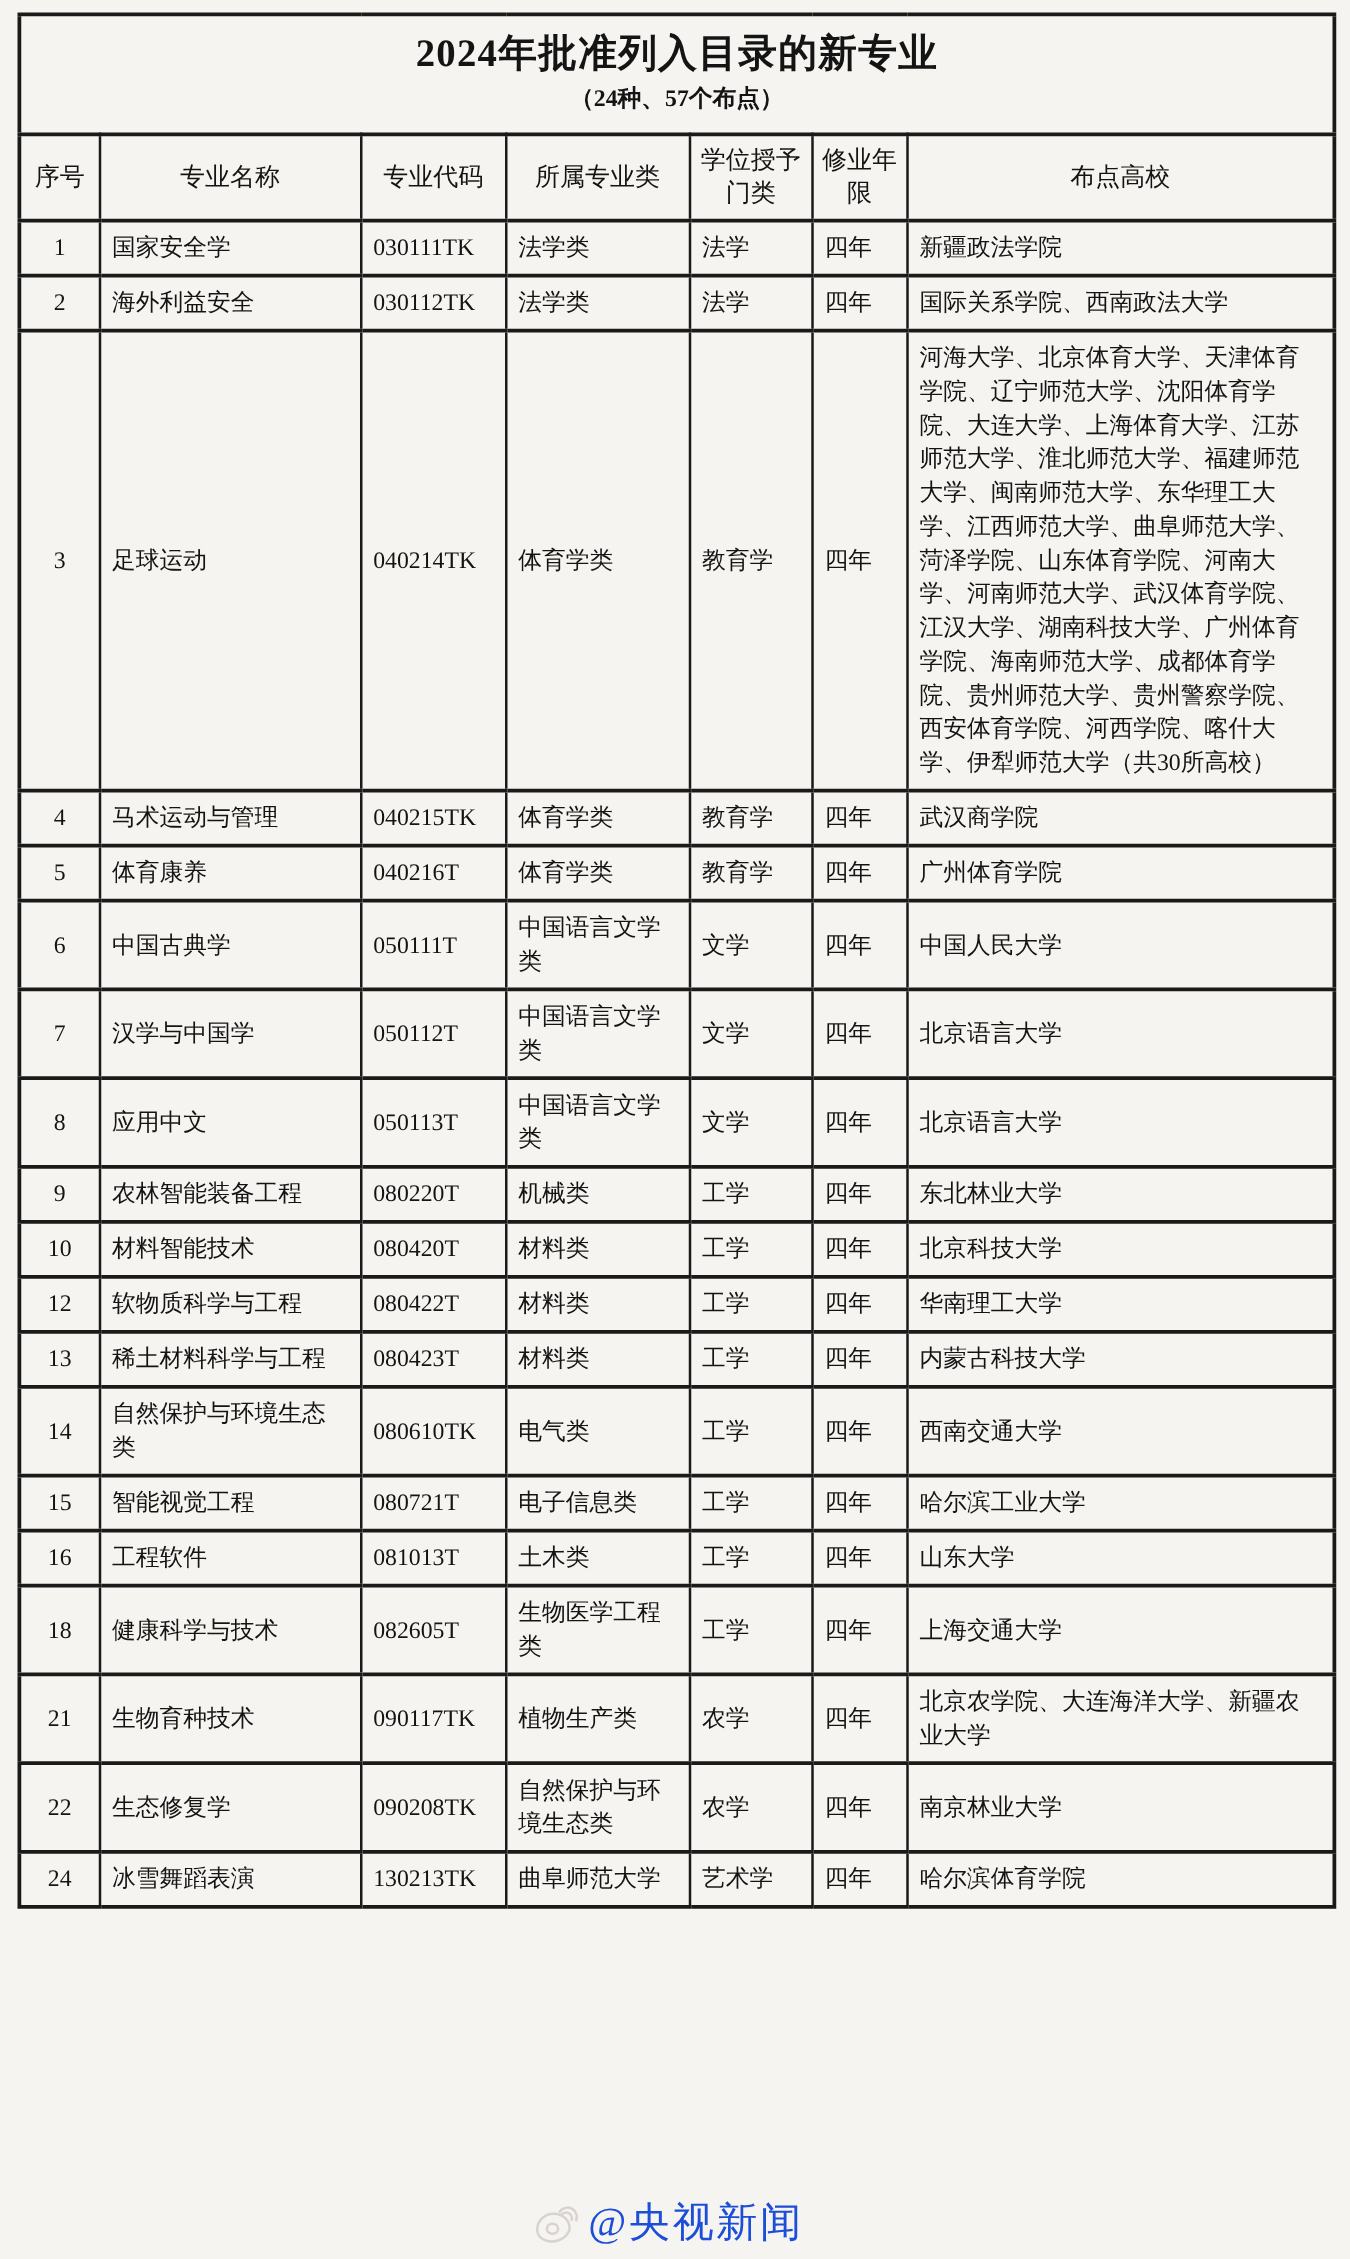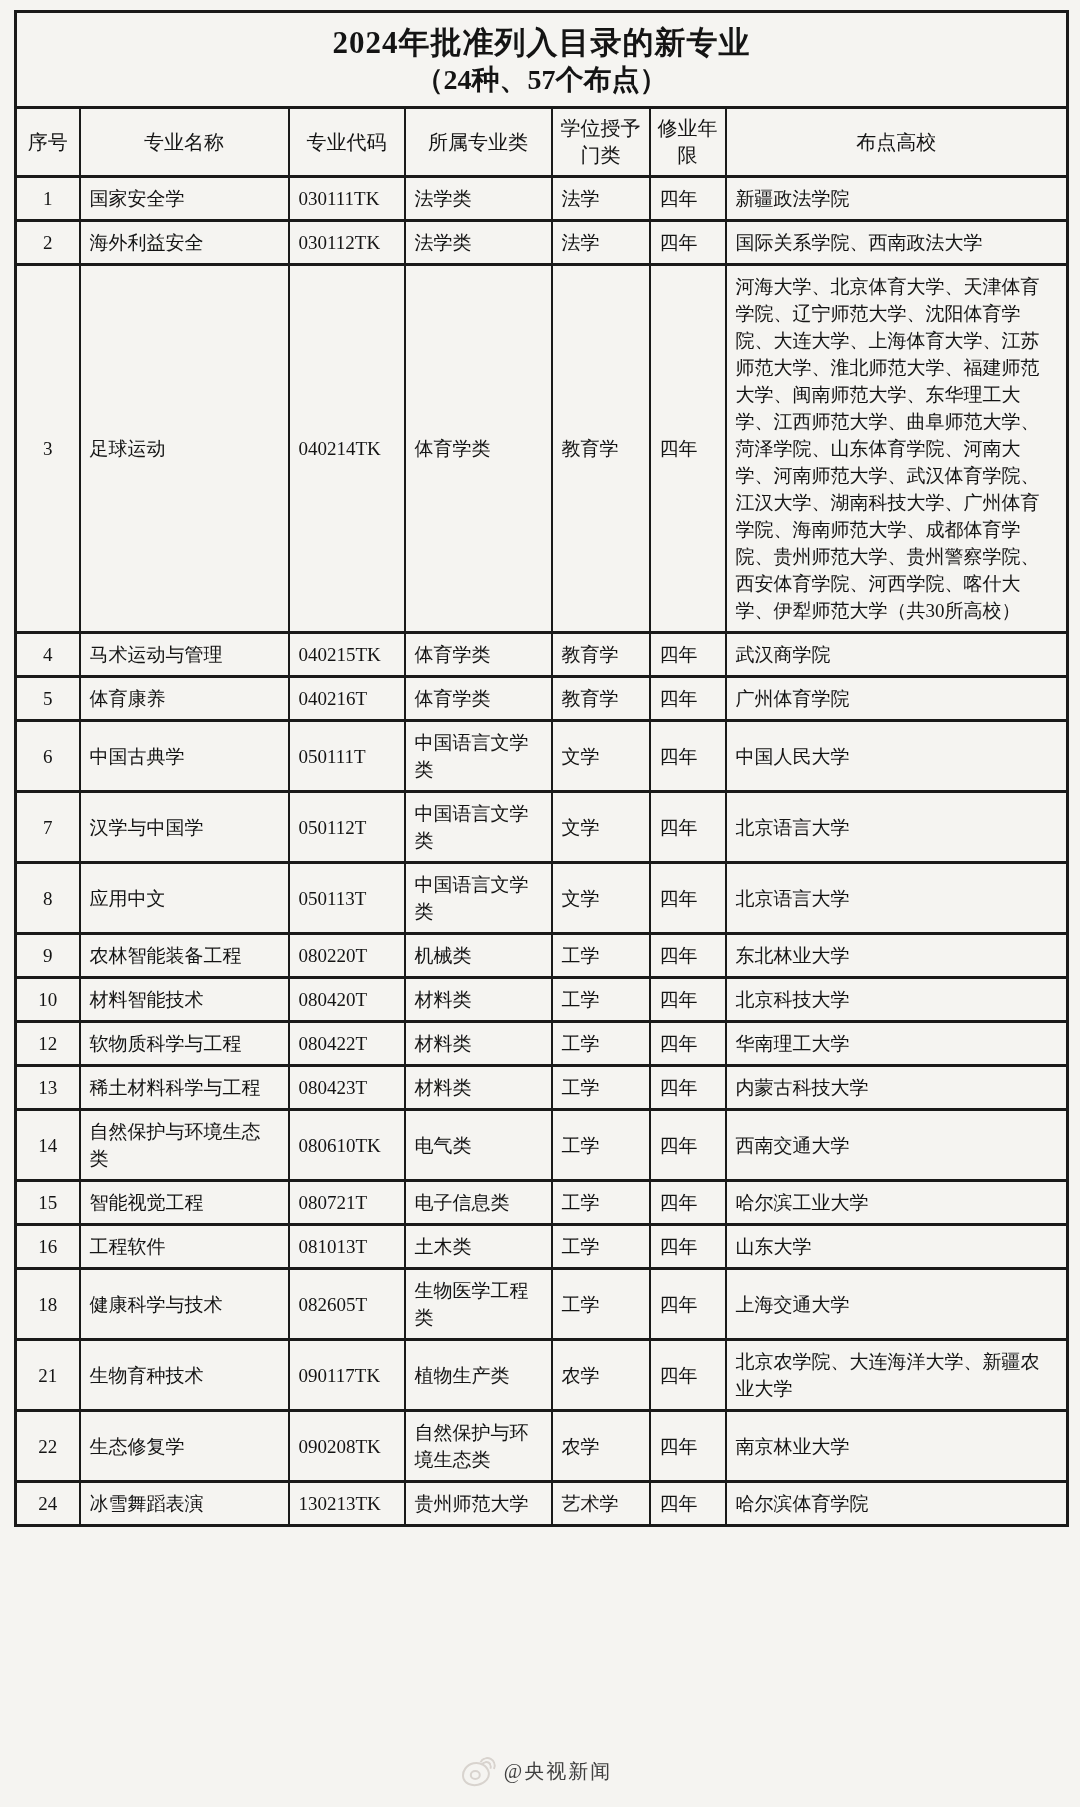--- a/index.html
+++ b/index.html
@@ -26,26 +26,26 @@
     border-top-width:3px;border-bottom-width:3px;
     vertical-align:middle;
     word-break:break-all;
   }
   th{font-weight:normal;font-size:20px;line-height:27px;text-align:center;padding:6px 5px;}
   td{font-size:19px;line-height:27px;padding:7px 9px;text-align:left;}
   td.c-no{text-align:center;padding:7px 2px;}
 
   .title-cell{padding:9px 4px 11px;text-align:center;}
   .t1{font-size:31px;line-height:42px;font-weight:bold;letter-spacing:1px;}
-  .t2{font-size:28px;line-height:30px;font-weight:bold;margin-top:1px;}
+  .t2{font-size:19px;line-height:30px;font-weight:bold;margin-top:1px;}
 
   .watermark{
     position:absolute;left:50%;top:1756px;transform:translateX(-52%);
     display:flex;align-items:center;gap:8px;
-    color:#404040;font-size:20px;letter-spacing:2px;
+    color:#1d4ed8;font-size:33px;letter-spacing:2px;
     user-select:none;white-space:nowrap;
   }
   .wm-icon{
     position:relative;width:34px;height:30px;flex:0 0 auto;
   }
   .wm-icon .eye{
     position:absolute;left:0;bottom:0;width:24px;height:20px;
     border:2.5px solid #d8d3ce;border-radius:55% 55% 55% 55%/60% 60% 50% 50%;
     transform:rotate(-12deg);
   }
@@ -254,21 +254,21 @@
         <td>090208TK</td>
         <td>自然保护与环境生态类</td>
         <td>农学</td>
         <td>四年</td>
         <td>南京林业大学</td>
       </tr>
         <tr class="">
         <td class="c-no">24</td>
         <td>冰雪舞蹈表演</td>
         <td>130213TK</td>
-        <td>贵州师范大学</td>
+        <td>曲阜师范大学</td>
         <td>艺术学</td>
         <td>四年</td>
         <td>哈尔滨体育学院</td>
       </tr>
       </tbody>
   </table>
 
   <div class="watermark">
     <span class="wm-icon">
       <span class="eye"></span>

